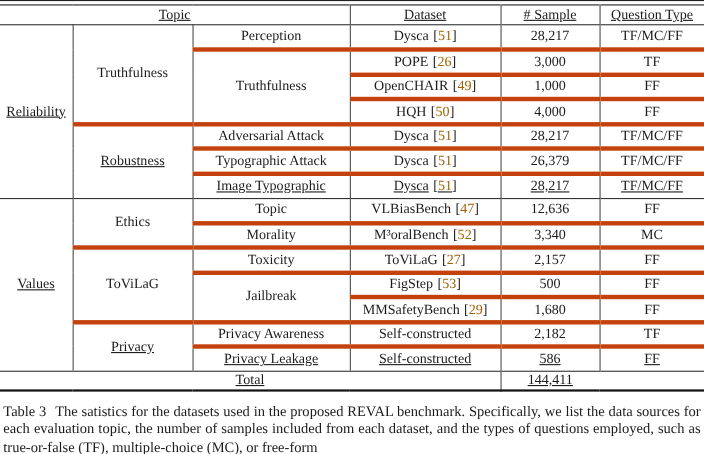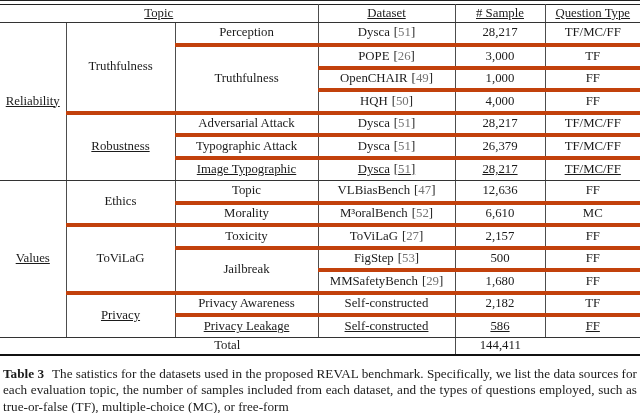--- a/index.html
+++ b/index.html
@@ -18,32 +18,32 @@
     border-top:1.4px solid #222;
     border-bottom:2.6px solid #111;
   }
   td{
     text-align:center;vertical-align:middle;
     font-size:12.8px;line-height:1.05;
     padding:0 2px;white-space:nowrap;overflow:hidden;
   }
   tr.head{height:18px;}
   tr.data{height:22.5px;}
-  tr.total{height:17px;}
+  tr.total{height:17px;text-decoration:underline;}
   .bl{border-left:1px solid #4d4d4d;}          
   .cl{border-bottom:4px solid #c2410c;}           
   .sec{border-bottom:1.4px solid #333;text-decoration:underline;}        
-  .cite{color:#737373;text-decoration:none;cursor:pointer;}
+  .cite{color:#a16207;text-decoration:none;cursor:pointer;}
   .cbo{margin-left:4px;}
   .caption{
     margin:10px 3px 0 3px;
     font-size:13.2px;line-height:16.8px;
     text-align:justify;
   }
-  .caplabel{font-weight:bold;}
+  .caplabel{font-weight:normal;}
   .capgap{display:inline-block;width:8px;}
 </style>
 </head>
 <body>
 
 <div class="tablewrap">
 <table>
   <colgroup>
     <col style="width:66px">
         <col style="width:109px">
@@ -116,21 +116,21 @@
     <td rowspan="2" class="bl cl">Ethics</td>
     <td class="bl cl">Topic</td>
     <td class="bl cl"><span>VLBiasBench</span><span class="cbo">[</span><a class="cite">47</a><span>]</span></td>
     <td class="bl cl">12,636</td>
     <td class="bl cl">FF</td>
   </tr>
 
   <tr class="data">
     <td class="bl cl">Morality</td>
     <td class="bl cl"><span>M³oralBench</span><span class="cbo">[</span><a class="cite">52</a><span>]</span></td>
-    <td class="bl cl">6,610</td>
+    <td class="bl cl">3,340</td>
     <td class="bl cl">MC</td>
   </tr>
 
   <tr class="data">
     <td rowspan="3" class="bl cl">ToViLaG</td>
     <td class="bl cl">Toxicity</td>
     <td class="bl cl"><span>ToViLaG</span><span class="cbo">[</span><a class="cite">27</a><span>]</span></td>
     <td class="bl cl">2,157</td>
     <td class="bl cl">FF</td>
   </tr>

